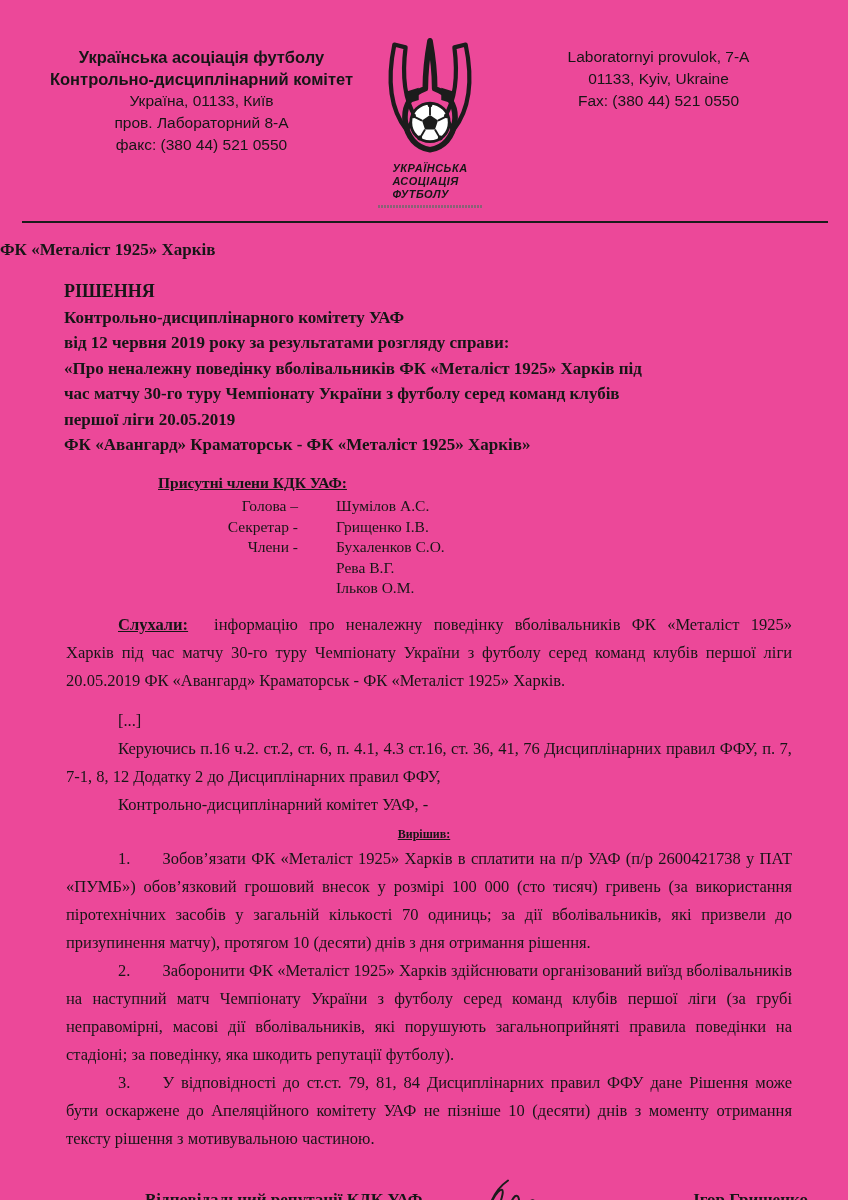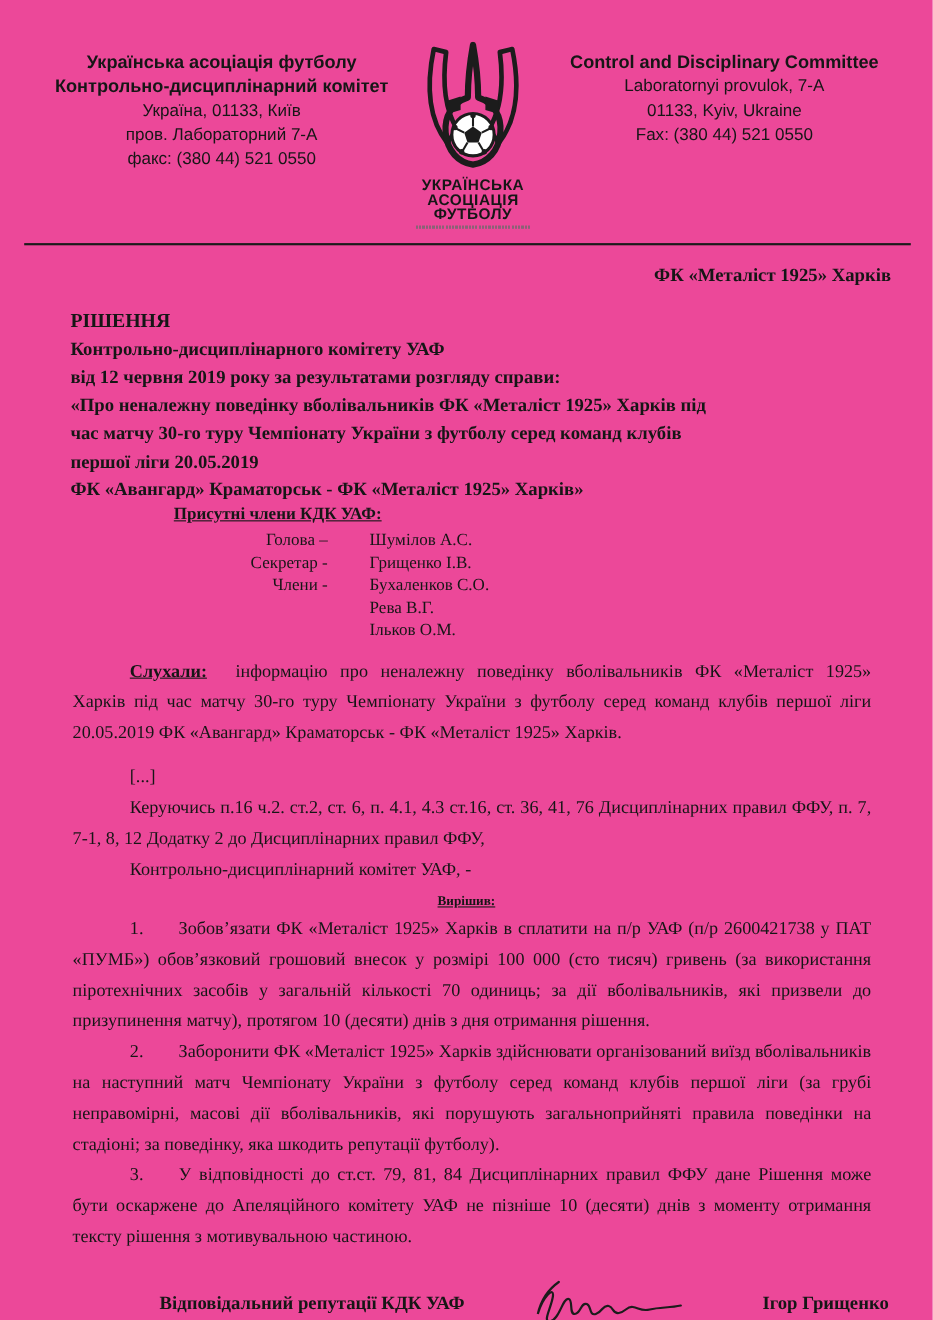--- a/index.html
+++ b/index.html
@@ -11,35 +11,35 @@
   }
 
   
   .letterhead { display:flex; align-items:flex-start; margin:38px 28px 0 40px; }
   .lh-col { flex:1; text-align:center; font-family:"Liberation Sans", sans-serif;
             font-size:15.5px; line-height:22px; padding-top:8px; }
   .lh-col .b { font-weight:bold; font-size:16.5px; }
   .lh-logo { width:134px; display:flex; flex-direction:column; align-items:center; flex:0 0 auto; }
   .lh-logo svg { display:block; }
   .logo-caption { font-family:"Liberation Sans", sans-serif; font-weight:bold;
-                  font-size:14px; line-height:13px; letter-spacing:.5px;
-                  text-align:center; margin-top:2px; }
+                  font-size:11px; line-height:13px; letter-spacing:.5px;
+                  text-align:left; margin-top:2px;font-style:italic; }
   .logo-microline { width:104px; height:3px; margin-top:4px; opacity:.75;
     background:repeating-linear-gradient(90deg,#6a6a6a 0 2px, transparent 2px 3px); }
 
   .top-rule { border:none; border-top:2.5px solid #1b1b1b; margin:13px 20px 0 22px; }
 
   
-  .addressee { margin:17px 38px 0 0; text-align:right; font-weight:bold; font-size:17px; }
+  .addressee { margin:17px 38px 0 0; text-align:left; font-weight:bold; font-size:17px; }
   .title-block { margin:19px 64px 0; text-align:left; font-weight:bold;
                  font-size:17px; line-height:25.5px; }
   .title-block .l0 { font-size:18px; }
 
   
-  .members { margin:0 0 0 158px; font-size:15.5px; line-height:20.5px; }
+  .members { margin:15px 0 0 158px; font-size:15.5px; line-height:20.5px; }
   .members-heading { font-weight:bold; text-decoration:underline; margin-bottom:3px; }
   .member-row { display:flex; }
   .member-role { width:140px; text-align:right; flex:0 0 auto; }
   .member-name { margin-left:38px; }
 
   
   .para { margin:0 56px 0 66px; text-align:justify; font-size:16.5px; line-height:28px; }
   .indent { text-indent:52px; }
   .mt { margin-top:12px; }
   .heard-label { font-weight:bold; text-decoration:underline; margin-right:26px; }
@@ -59,21 +59,21 @@
 </head>
 <body>
 
 <div class="page">
 
   <div class="letterhead">
     <div class="lh-col">
       <div class="b">Українська асоціація футболу</div>
       <div class="b">Контрольно-дисциплінарний комітет</div>
       <div>Україна, 01133, Київ</div>
-      <div>пров. Лабораторний 7-А</div>
+      <div>пров. Лабораторний 8-А</div>
       <div>факс: (380 44) 521 0550</div>
     </div>
 
     <div class="lh-logo">
       <svg width="122" height="122" viewBox="0 0 130 128">
         <g stroke="#1c1c1c" fill="none" stroke-linejoin="round">
 
           <path d="M27 6 C19.5 42 22 74 40 97 C43.5 91.5 46.5 87.5 49.5 83.5 C37.5 64 35.5 36 39 9 Z" stroke-width="4.5"></path>
 
           <path d="M103 6 C110.5 42 108 74 90 97 C86.5 91.5 83.5 87.5 80.5 83.5 C92.5 64 94.5 36 91 9 Z" stroke-width="4.5"></path>
@@ -103,21 +103,20 @@
       </svg>
       <div class="logo-caption">
         <div>УКРАЇНСЬКА</div>
         <div>АСОЦІАЦІЯ</div>
         <div>ФУТБОЛУ</div>
       </div>
       <div class="logo-microline"></div>
     </div>
 
     <div class="lh-col">
-      <div class="b">Control and Disciplinary Committee</div>
       <div>Laboratornyi provulok, 7-A</div>
       <div>01133, Kyiv, Ukraine</div>
       <div>Fax: (380 44) 521 0550</div>
     </div>
   </div>
 
   <hr class="top-rule">
 
   <div class="addressee">ФК «Металіст 1925» Харків</div>
 

